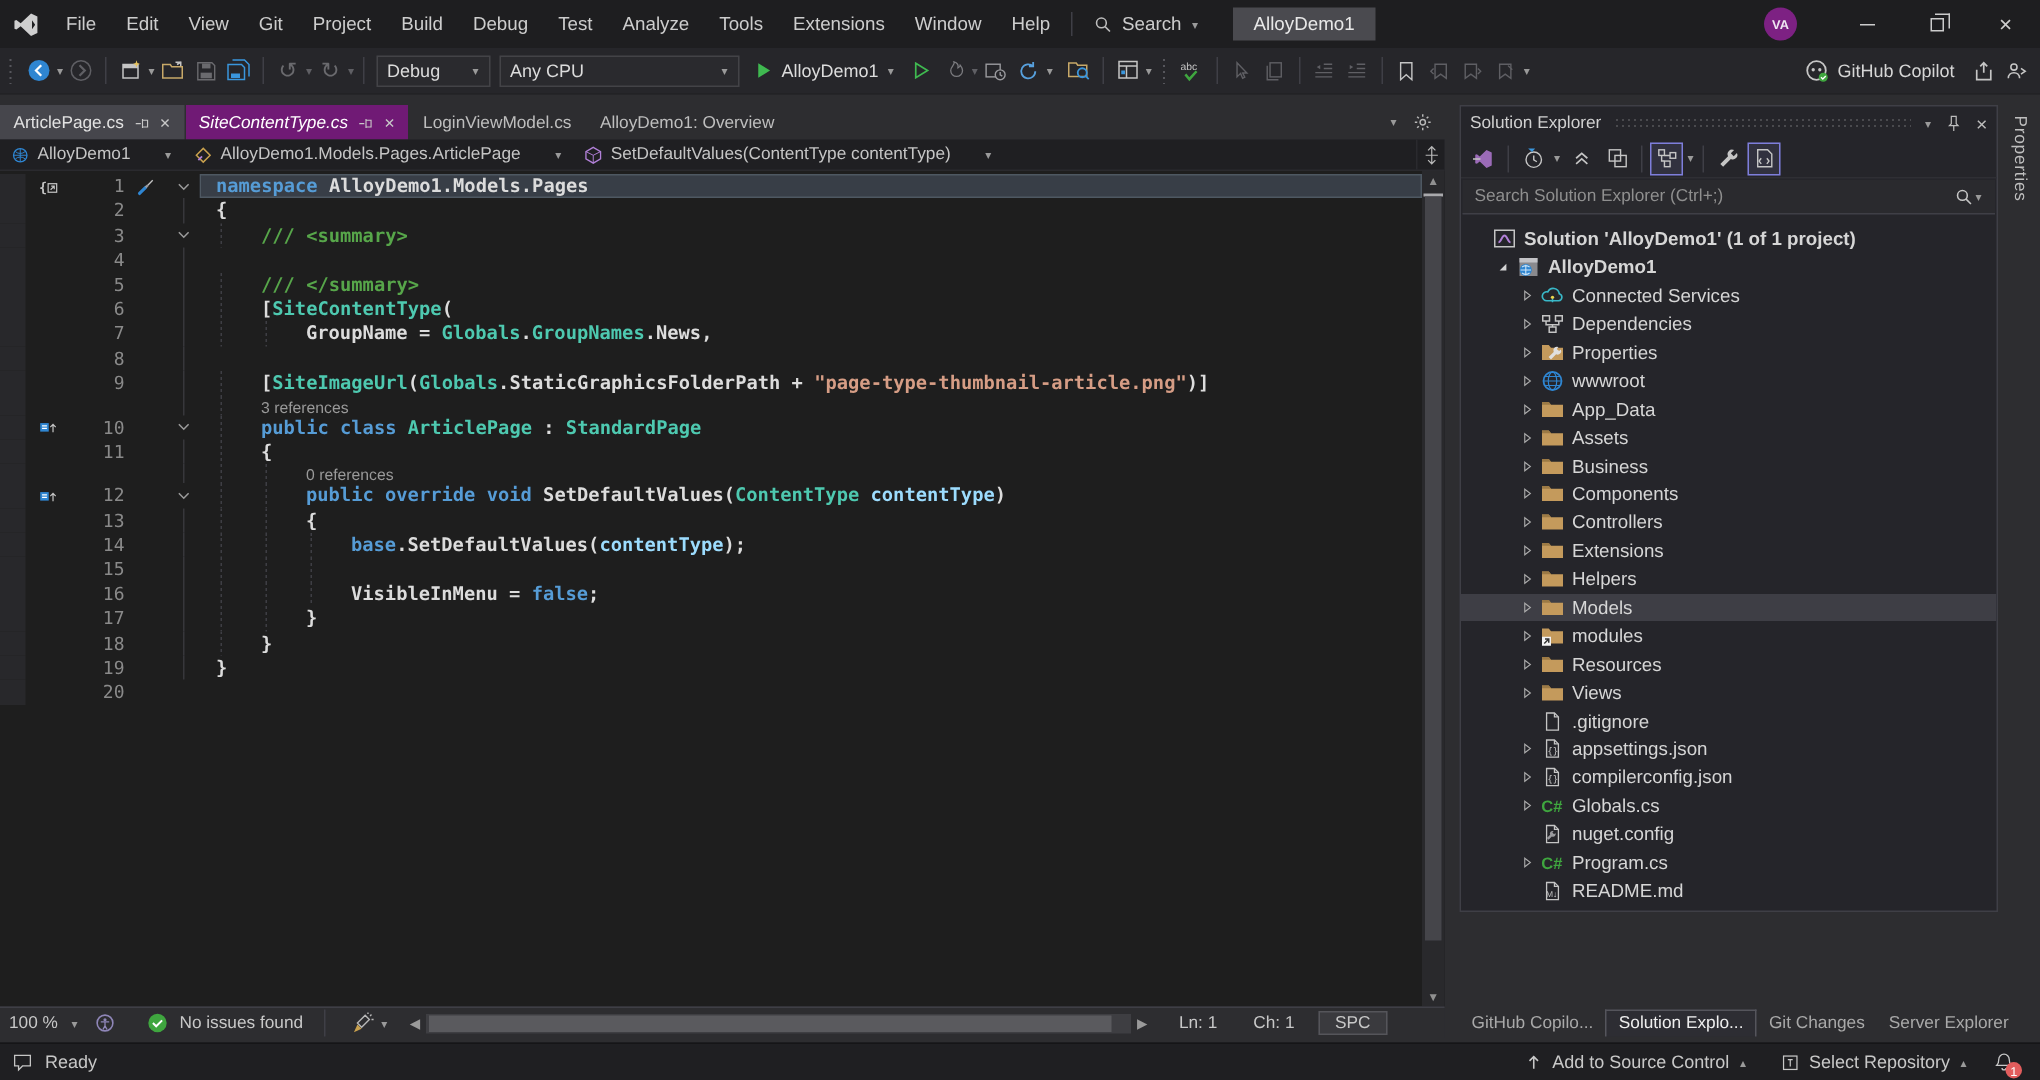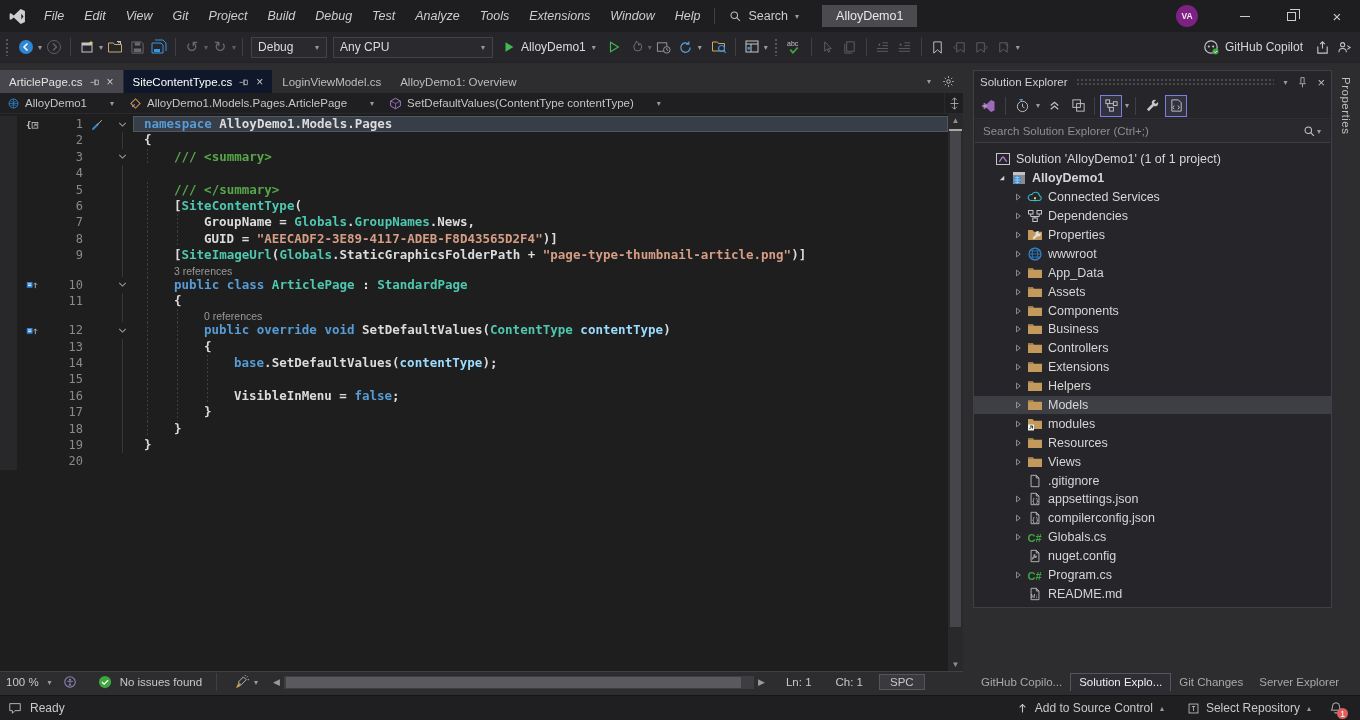--- a/index.html
+++ b/index.html
@@ -4,21 +4,21 @@
 <style>
   * { margin:0; padding:0; box-sizing:border-box; }
   html,body { width:1360px; height:720px; overflow:hidden; background:#2D2D30;
     font-family:"Liberation Sans", sans-serif; -webkit-font-smoothing:antialiased; }
   .app { position:relative; width:1360px; height:720px; color:#CCCCCC; }
 
   
   .titlebar { position:absolute; left:0; top:0; width:1360px; height:32px;
     background:#1E1E20; display:flex; align-items:center; }
   .vslogo { width:34px; display:flex; justify-content:center; }
-  .menubar { display:flex; align-items:center; height:100%;font-style:italic; }
+  .menubar { display:flex; align-items:center; height:100%; }
   .menu-item { padding:0 10px; font-size:12.5px; color:#CDCDCD; height:100%;
     display:flex; align-items:center; cursor:default; }
   .tsep { width:1px; height:16px; background:#3F3F46; margin:0 4px; }
   .tb-search { display:flex; align-items:center; gap:6px; padding:0 10px; font-size:12.5px; }
   .proj-badge { background:#4A4A4F; color:#E8E8E8; font-size:12.5px; padding:4px 14px;
     margin-left:12px; }
   .t-spacer { flex:1; }
   .avatar { width:22px; height:22px; border-radius:50%; background:#7D2183; color:#F0E6F2;
     font-size:8.5px; font-weight:bold; display:flex; align-items:center; justify-content:center; }
   .winbtns { display:flex; align-items:center; margin-left:24px; }
@@ -43,21 +43,21 @@
   .dd .lbl { flex:1; }
   .runbtn { display:flex; align-items:center; gap:5px; padding:0 6px; height:22px; }
   .copilot { display:flex; align-items:center; gap:6px; margin-left:auto; padding-right:8px; color:#D6D6D6; }
 
   
   .editor-pane { position:absolute; left:0; top:63px; width:963px; height:632px; }
   .tabstrip { position:absolute; left:0; top:7px; width:963px; height:23px; display:flex; align-items:center; }
   .tab { height:23px; display:flex; align-items:center; gap:6px; padding:0 9px;
     font-size:11.5px; color:#BEBEBE; background:transparent; margin-right:1px; }
   .tab.active { background:#46464C; color:#E2E2E2; }
-  .tab.highlight { background:#0f172a; color:#FFFFFF; }
+  .tab.highlight { background:#701a75; color:#FFFFFF;font-style:italic; }
   .tab .ticn { display:flex; align-items:center; color:#C8C8C8; }
   .tabstrip-actions { margin-left:auto; display:flex; align-items:center; gap:10px; padding-right:8px; color:#B8B8B8; }
 
   .breadcrumb { position:absolute; left:0; top:30px; width:963px; height:21px; background:#1F1F22;
     display:flex; align-items:center; font-size:11.5px; color:#C5C5C5; border-bottom:1px solid #2A2A2E; }
   .bc-seg { display:flex; align-items:center; gap:5px; height:100%; padding:0 7px; }
   .bc-seg .caret { margin-left:18px; }
   .bc-split { margin-left:auto; width:19px; height:100%; display:flex; align-items:center;
     justify-content:center; border-left:1px solid #2A2A2E; }
 
@@ -536,21 +536,20 @@
             <div class="c-act"></div>
             <div class="c-fold line"></div>
             <div class="c-text"><span class="ind"></span><span class="ind"></span><span>GroupName</span><span> = </span><span class="ty">Globals</span><span>.</span><span class="ty">GroupNames</span><span>.</span><span>News</span><span>,</span></div>
           </div>
           <div class="crow">
             <div class="c-ind"></div>
             <div class="c-glyph"></div>
             <div class="c-num">8</div>
             <div class="c-act"></div>
             <div class="c-fold line"></div>
-            <div class="c-text"><span class="ind"></span><span class="ind"></span><span>GUID</span><span> = </span><span class="st">"AEECADF2-3E89-4117-ADEB-F8D43565D2F4"</span><span>)]</span></div>
           </div>
           <div class="crow">
             <div class="c-ind"></div>
             <div class="c-glyph"></div>
             <div class="c-num">9</div>
             <div class="c-act"></div>
             <div class="c-fold line"></div>
             <div class="c-text"><span class="ind"></span><span>[</span><span class="ty">SiteImageUrl</span><span>(</span><span class="ty">Globals</span><span>.StaticGraphicsFolderPath</span><span> + </span><span class="st">"page-type-thumbnail-article.png"</span><span>)]</span></div>
           </div>
           <div class="crow lensrow">
@@ -793,21 +792,21 @@
       <span class="ph">Search Solution Explorer (Ctrl+;)</span>
       <span>
           <svg viewBox="0 0 16 16" width="13" height="13">
             <circle cx="6.5" cy="6.5" r="4" fill="none" stroke="#C5C5C5" stroke-width="1.3"></circle>
             <path d="m9.5 9.5 4 4" stroke="#C5C5C5" stroke-width="1.3"></path>
           </svg>
         </span>
       <span class="caret">▾</span>
     </div>
     <div class="se-tree" id="setree">
-        <div class="trow" style="padding-left: 4px;">
+        <div class="trow" style="padding-left: 4px; font-weight: bold;">
           <span class="t-arrow"></span>
           <span class="t-icon">
             <svg viewBox="0 0 16 16" width="16" height="16">
               <rect x="1.5" y="2.5" width="13" height="11" fill="none" stroke="#C5C5C5"></rect>
               <path d="M4 10.5c1.8 0 2.2-4.5 4-4.5s2.2 4.5 4 4.5" stroke="#B180D7" fill="none" stroke-width="1.4"></path>
             </svg>
           </span>
           <span>Solution 'AlloyDemo1' (1 of 1 project)</span>
         </div>
         <div class="trow bold" style="padding-left: 20px;">
@@ -919,35 +918,35 @@
             <svg viewBox="0 0 16 16" width="12" height="12">
               <path d="M6 4.2 11 8l-5 3.8z" fill="none" stroke="#ABABAB"></path>
             </svg>
           </span>
           <span class="t-icon">
             <svg viewBox="0 0 16 16" width="16" height="16">
               <path d="M1 3h4.5L7 4.8h8V13H1z" fill="#C49A5C"></path>
               <path d="M1 3h4.5L7 4.8H1z" fill="#9C7A45"></path>
             </svg>
           </span>
-          <span>Components</span>
+          <span>Business</span>
         </div>
         <div class="trow" style="padding-left: 36px;">
           <span class="t-arrow">
             <svg viewBox="0 0 16 16" width="12" height="12">
               <path d="M6 4.2 11 8l-5 3.8z" fill="none" stroke="#ABABAB"></path>
             </svg>
           </span>
           <span class="t-icon">
             <svg viewBox="0 0 16 16" width="16" height="16">
               <path d="M1 3h4.5L7 4.8h8V13H1z" fill="#C49A5C"></path>
               <path d="M1 3h4.5L7 4.8H1z" fill="#9C7A45"></path>
             </svg>
           </span>
-          <span>Business</span>
+          <span>Components</span>
         </div>
         <div class="trow" style="padding-left: 36px;">
           <span class="t-arrow">
             <svg viewBox="0 0 16 16" width="12" height="12">
               <path d="M6 4.2 11 8l-5 3.8z" fill="none" stroke="#ABABAB"></path>
             </svg>
           </span>
           <span class="t-icon">
             <svg viewBox="0 0 16 16" width="16" height="16">
               <path d="M1 3h4.5L7 4.8h8V13H1z" fill="#C49A5C"></path>

